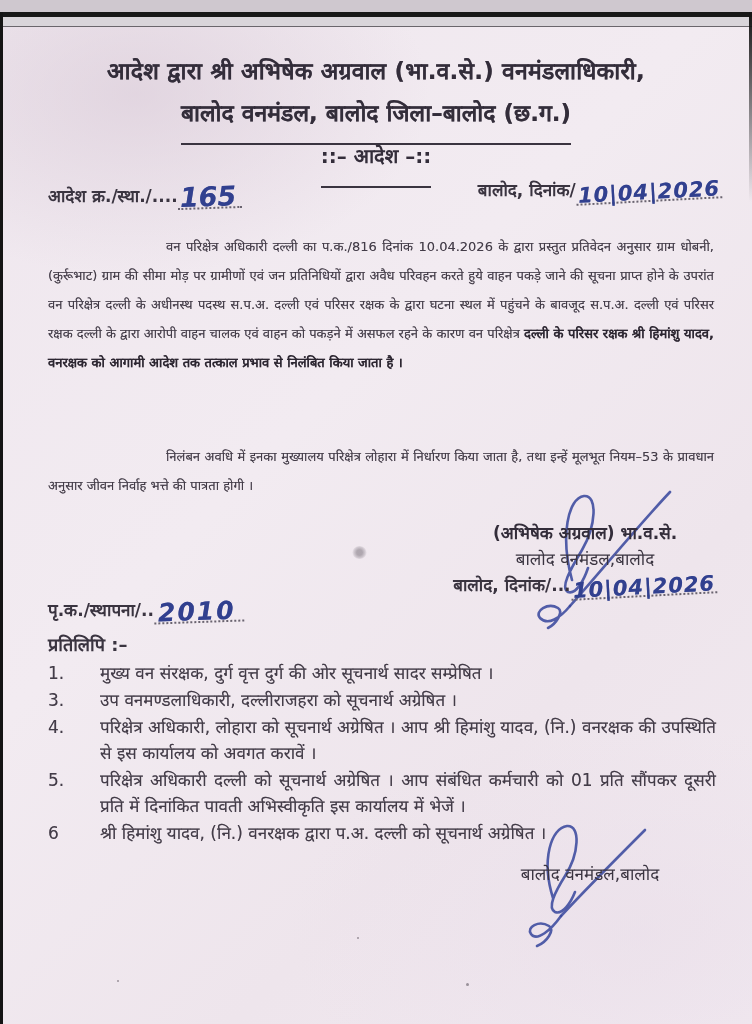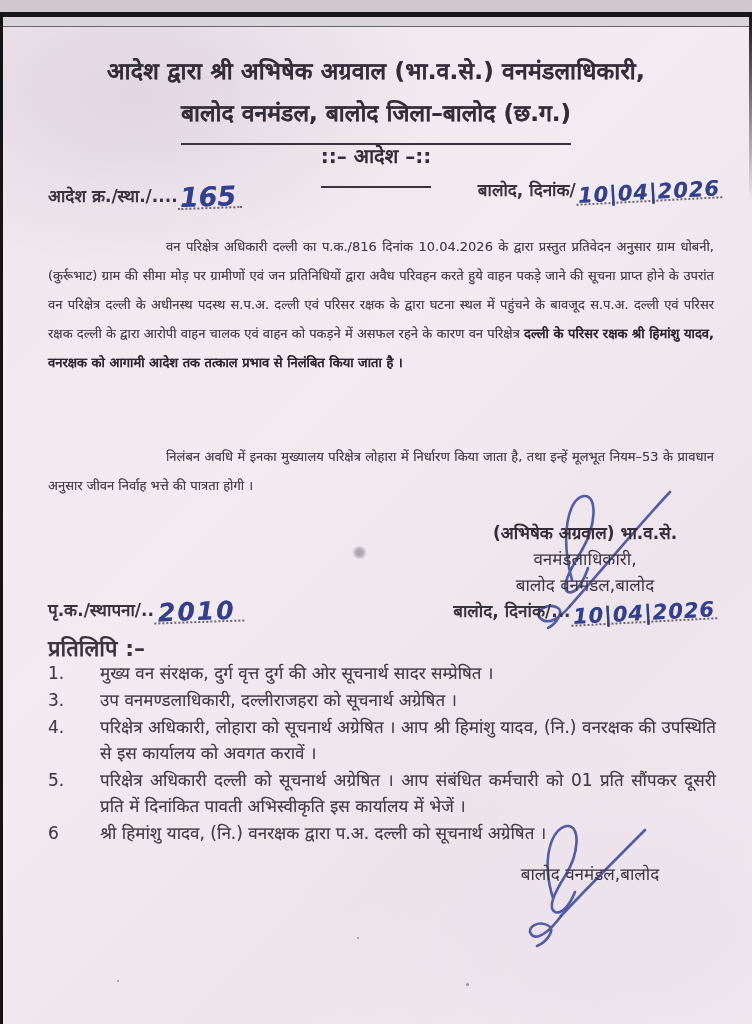--- a/index.html
+++ b/index.html
@@ -53,21 +53,21 @@
 
   
   .sig1{position:absolute;left:430px;top:508px;width:310px;text-align:center;font-size:17px;line-height:26px;color:#3a3440;}
   .sig1 .nm{font-weight:bold;color:#332d3a;}
   .sig1-svg{position:absolute;left:510px;top:472px;pointer-events:none;}
   .sig-date-line{white-space:nowrap;font-weight:bold;}
 
   .ref-line{position:absolute;left:48px;top:586px;font-size:17px;font-weight:bold;color:#3a3440;}
   .hw-ref{font-size:25px;transform:rotate(-2deg);border-bottom:2px dotted #6a6470;padding:0 8px 0 4px;line-height:18px;vertical-align:-4px;letter-spacing:2px;}
 
-  .copy-head{position:absolute;left:48px;top:620px;font-size:22px;font-weight:bold;color:#3a3440;}
+  .copy-head{position:absolute;left:48px;top:620px;font-size:18px;font-weight:bold;color:#3a3440;}
 
   .copy-list{position:absolute;left:48px;top:648px;width:668px;}
   .copy-item{display:flex;margin-bottom:1px;font-size:17px;line-height:26px;color:#433c48;text-shadow:0 0 .5px rgba(67,60,72,.4);}
   .copy-item .no{width:52px;flex:0 0 52px;}
   .copy-item .tx{flex:1;text-align:justify;}
 
   
   .sig2{position:absolute;left:465px;top:848px;width:250px;text-align:center;font-size:17px;line-height:28px;color:#3a3440;}
   .sig2-svg{position:absolute;left:505px;top:808px;pointer-events:none;}
 
@@ -98,21 +98,20 @@
 
   <div class="para para2">निलंबन अवधि में इनका मुख्यालय परिक्षेत्र लोहारा में निर्धारण किया जाता है, तथा इन्हें  मूलभूत नियम–53 के प्रावधान अनुसार जीवन निर्वाह भत्ते की पात्रता होगी ।</div>
 
   <svg class="sig sig1-svg" width="180" height="150" viewBox="0 0 180 150">
     <path d="M62,96 C50,52 58,14 74,12 C88,11 86,42 72,66 C60,86 50,104 58,108 C66,111 74,96 78,84"></path>
     <path d="M160,8 C128,42 92,86 60,122"></path>
     <path d="M60,122 C50,134 38,142 30,134 C24,127 38,118 48,124 C54,128 46,140 38,144"></path>
   </svg>
   <div class="sig1">
     <div class="nm">(अभिषेक अग्रवाल) भा.व.से.</div>
-    <div>वनमंडलाधिकारी,</div>
     <div>बालोद वनमंडल,बालोद</div>
     <div class="sig-date-line">
       <span>बालोद, दिनांक/...</span><span class="hw hw-date">10|04|2026</span>
     </div>
   </div>
 
   <div class="ref-line">
     <span>पृ.क./स्थापना/..</span><span class="hw hw-ref">2010</span>
   </div>
 

